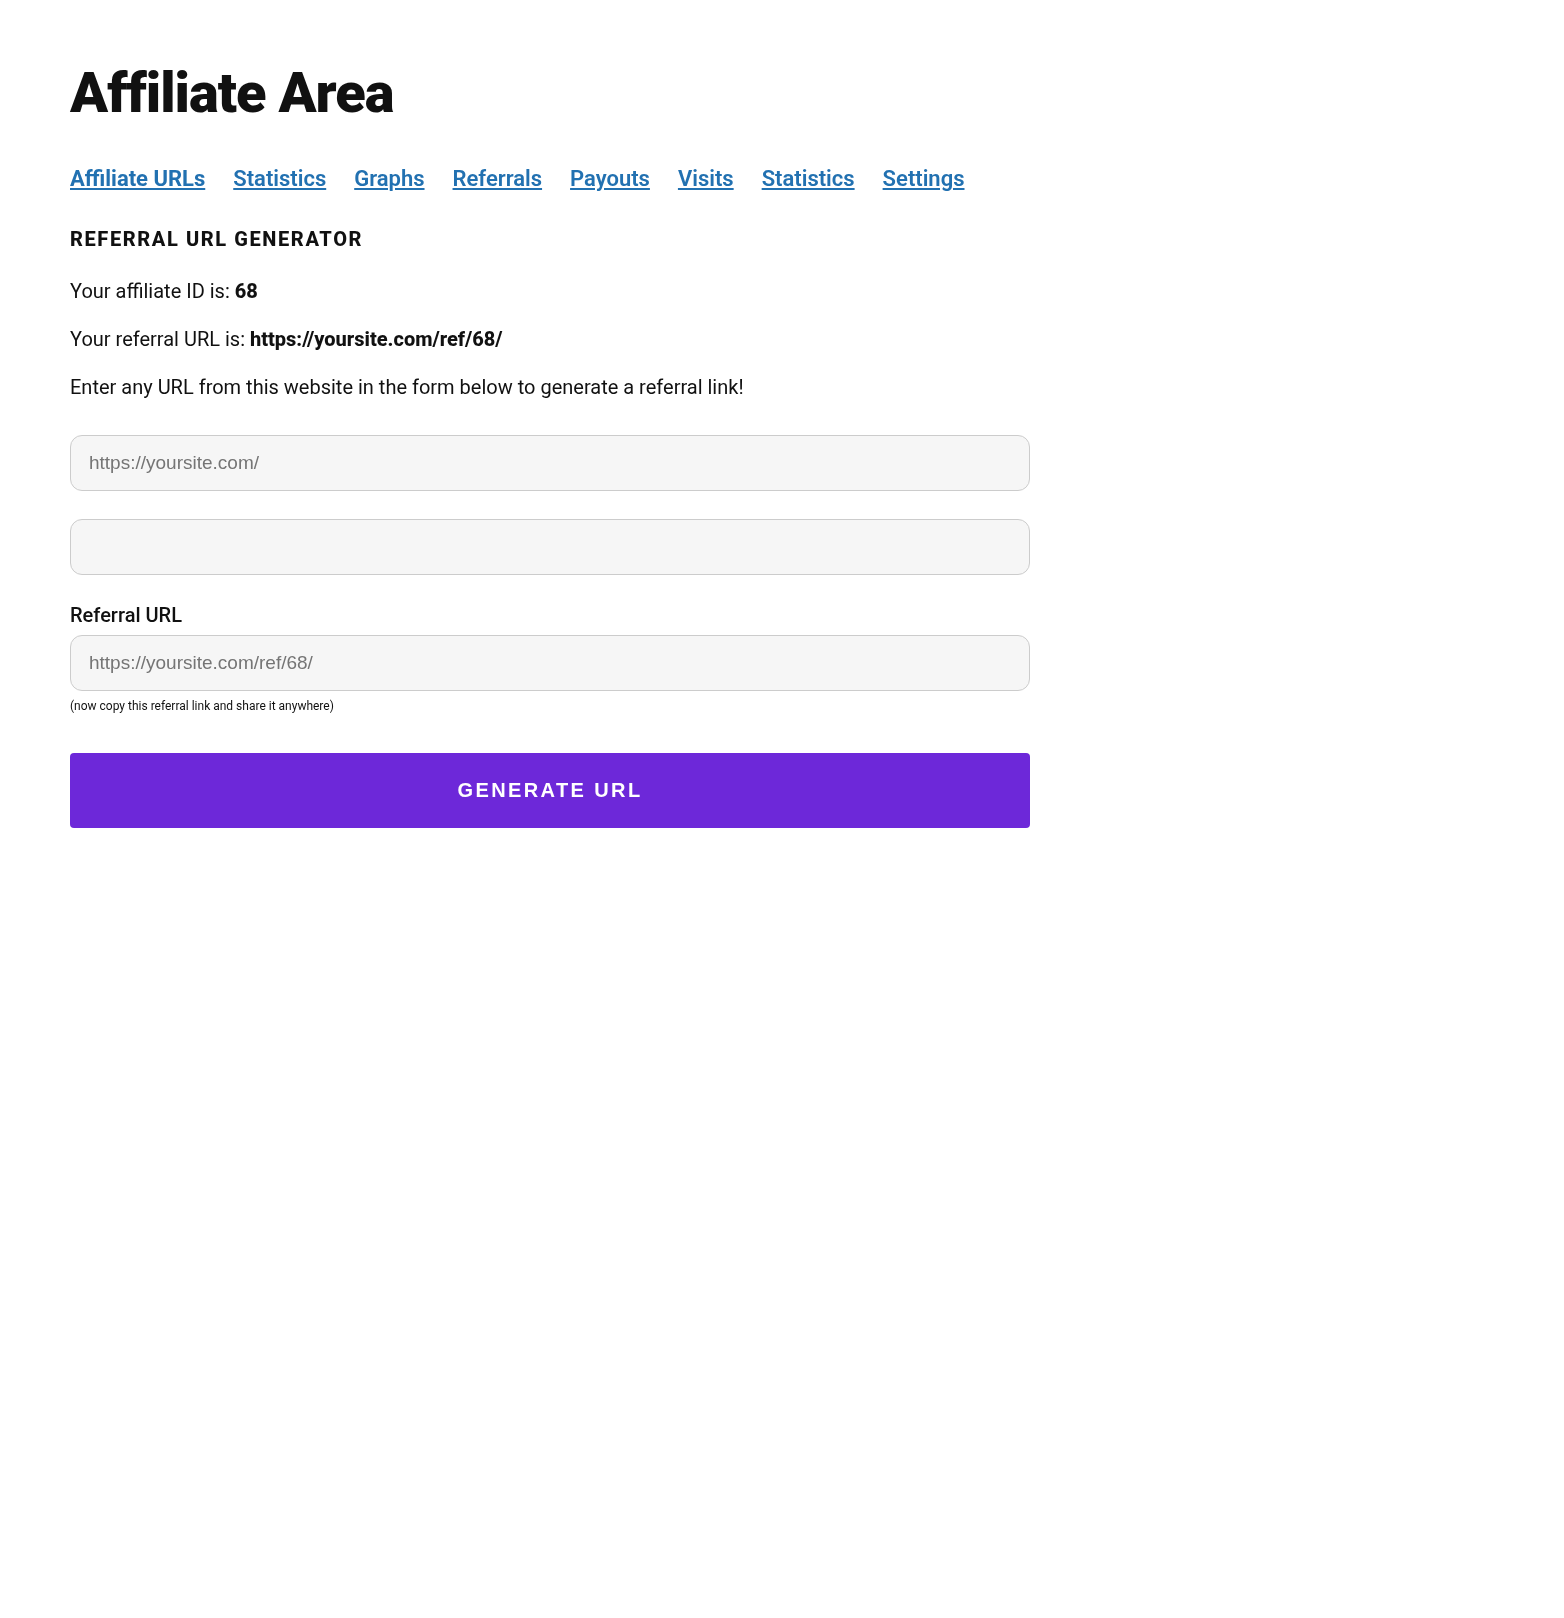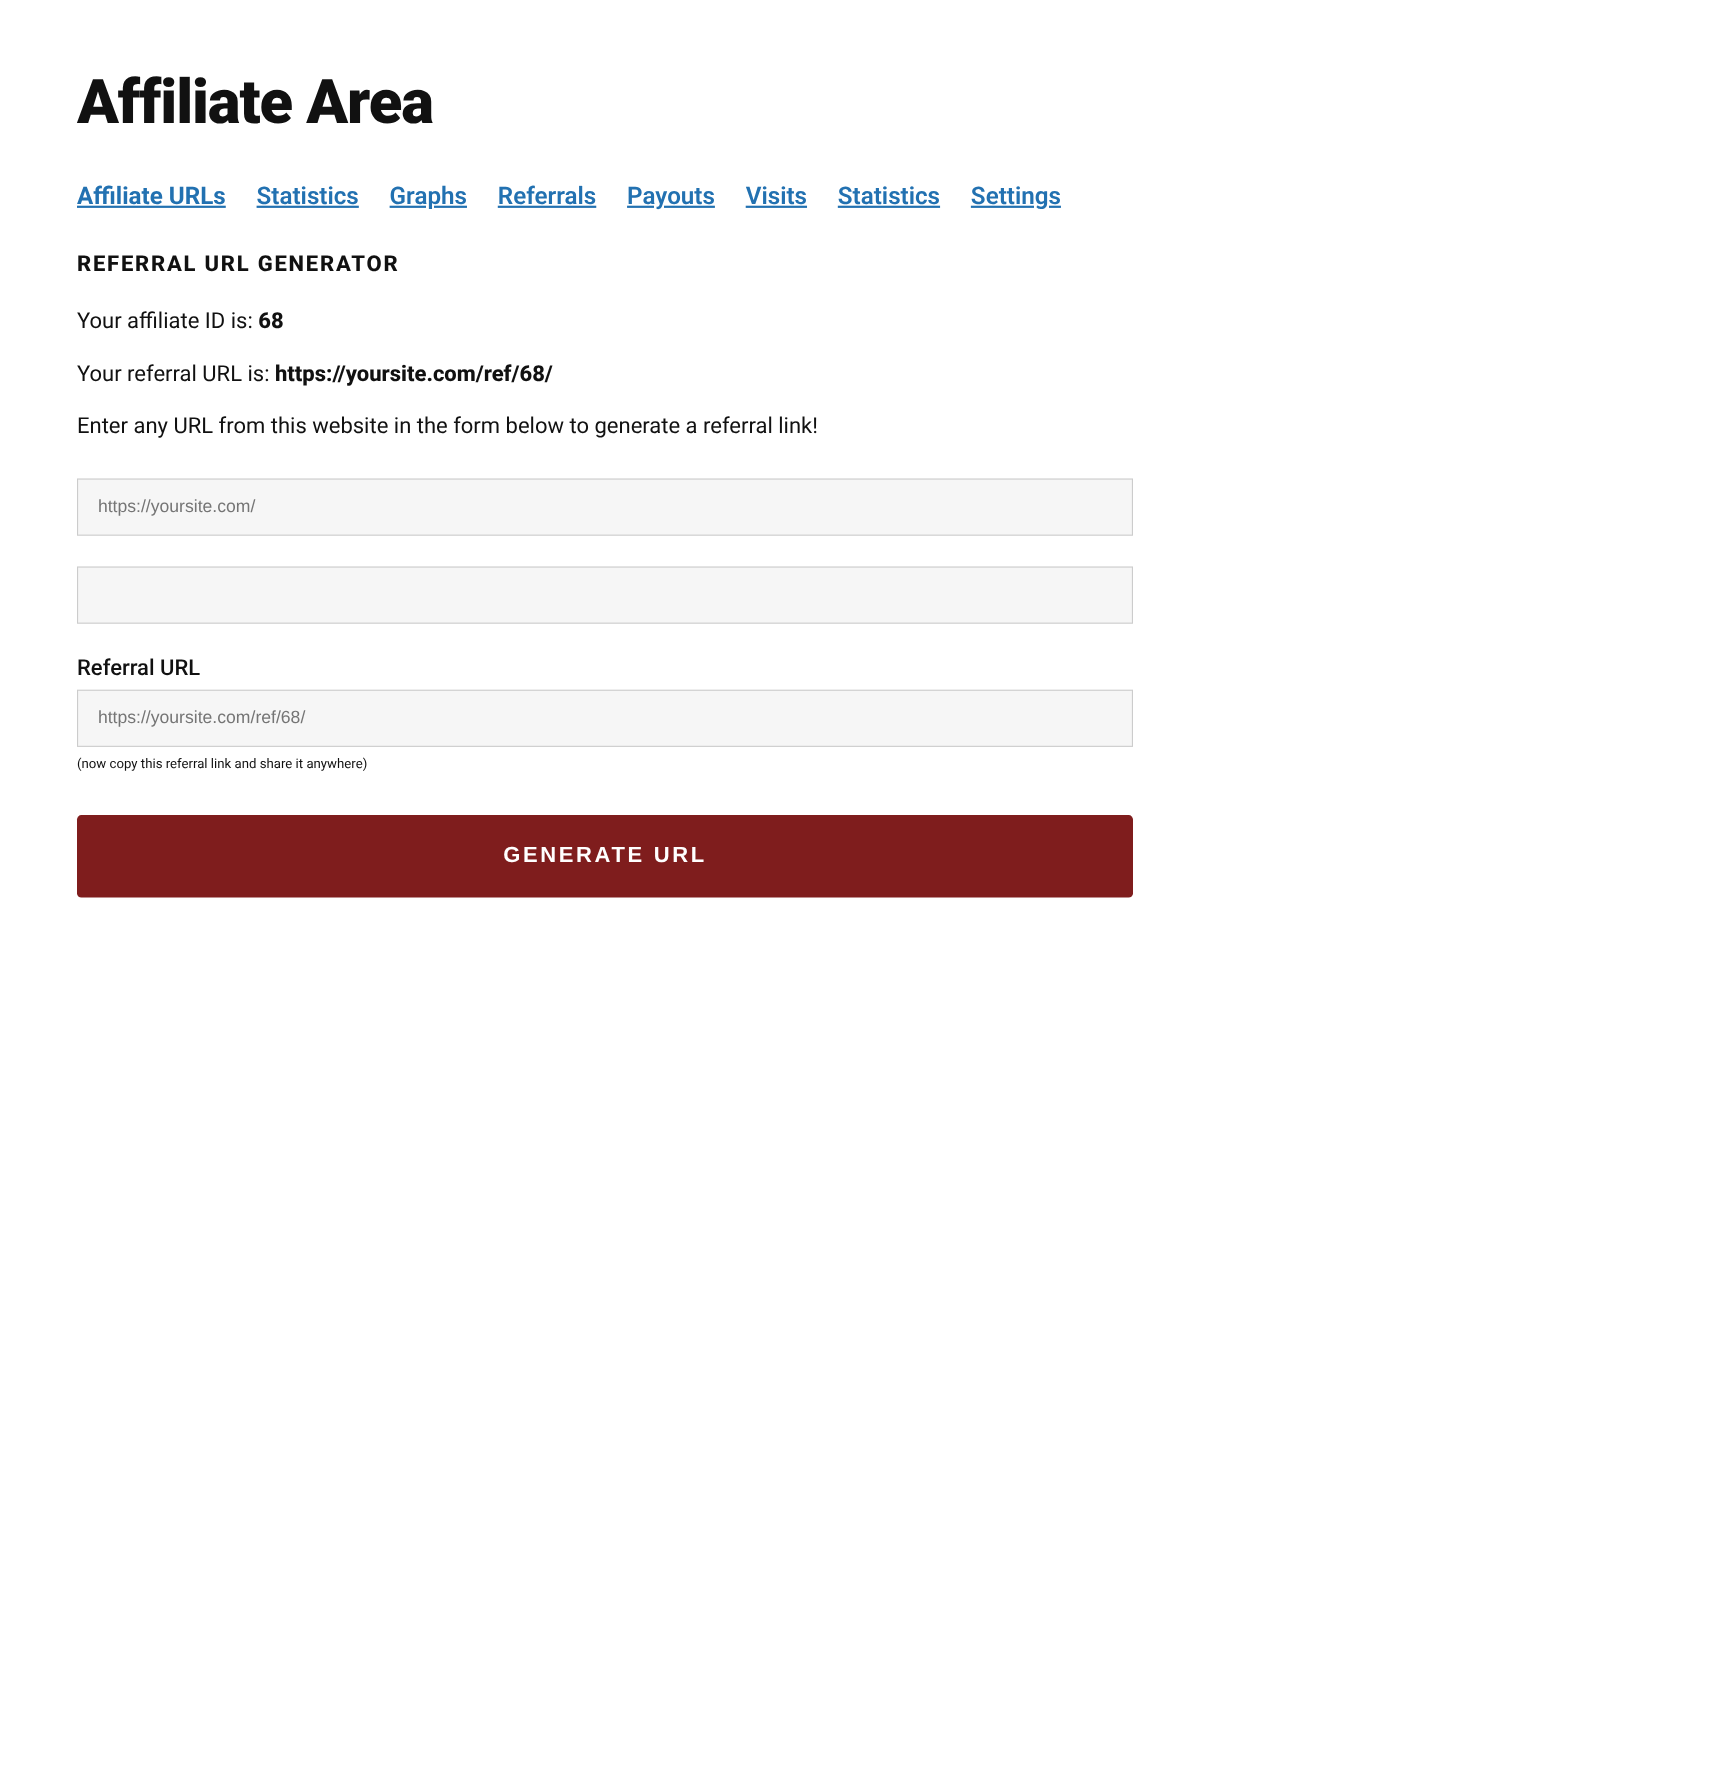--- a/index.html
+++ b/index.html
@@ -89,43 +89,43 @@
       margin-bottom: 8px;
       color: #111;
       display: block;
       line-height: 1.4;
     }
 
     input[type="text"],
     input[type="url"] {
       width: 100%;
       padding: 16px 18px;
-      font-size: 16px;
+      font-size: 19px;
       border: 1.5px solid #ccc;
-      border-radius: 0;
+      border-radius: 12px;
       background: #f6f6f6;
       color: #888;
       outline: none;
     }
 
     input.empty-input {
       background: #f6f6f6;
       color: #888;
     }
 
     .referral-url-note {
       font-size: 12px;
       color: #111;
       margin-top: 8px;
     }
 
     .generate-btn {
       width: 100%;
       padding: 26px;
-      background: #7f1d1d;
+      background: #6d28d9;
       color: #fff;
       font-size: 20px;
       font-weight: 800;
       letter-spacing: 0.12em;
       text-transform: uppercase;
       border: none;
       border-radius: 4px;
       cursor: pointer;
       margin-top: 12px;
     }

